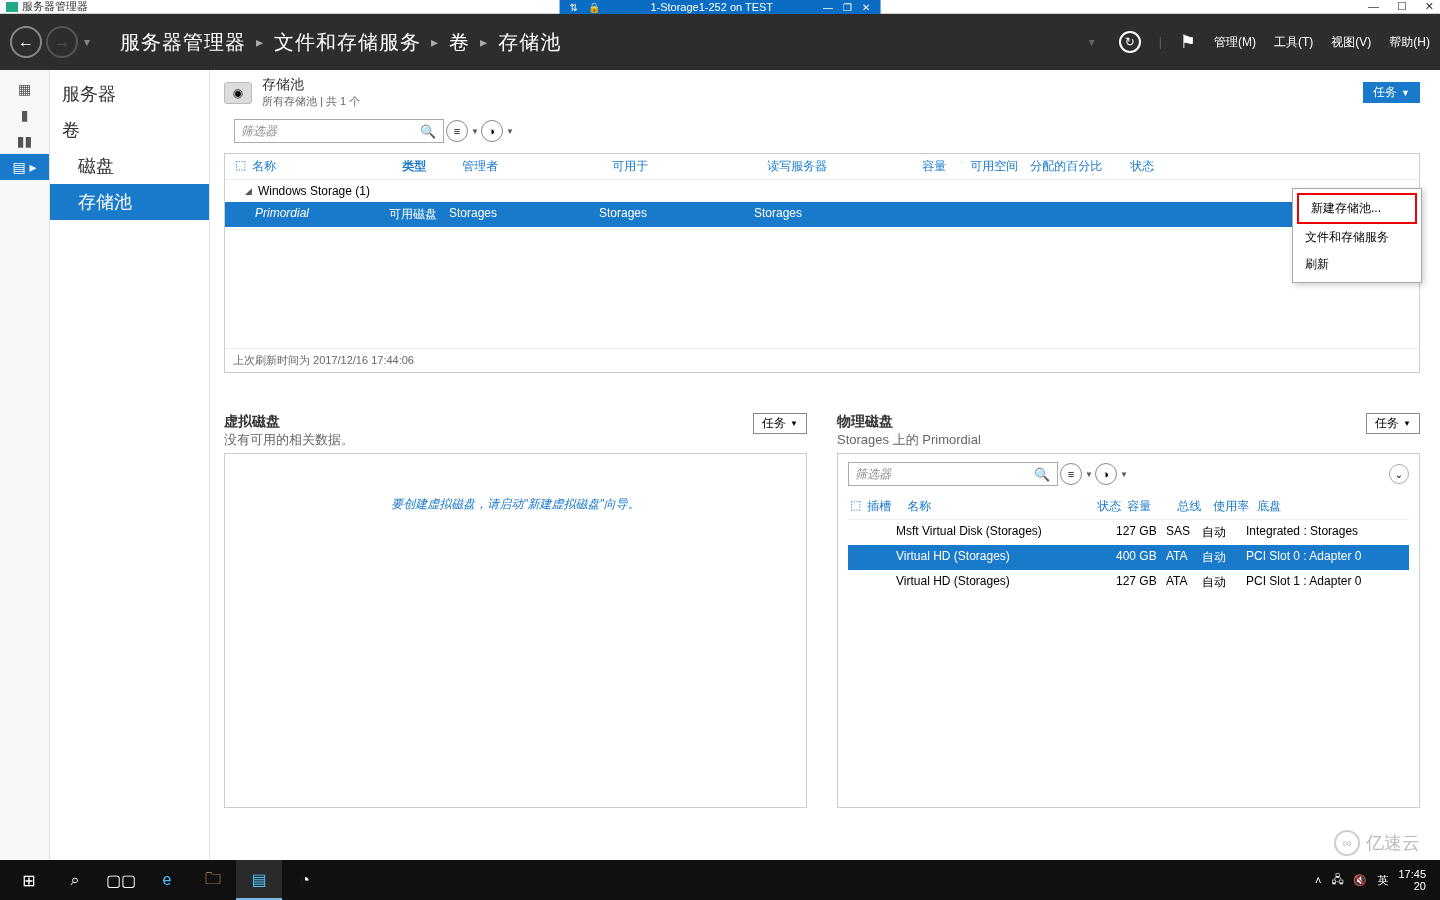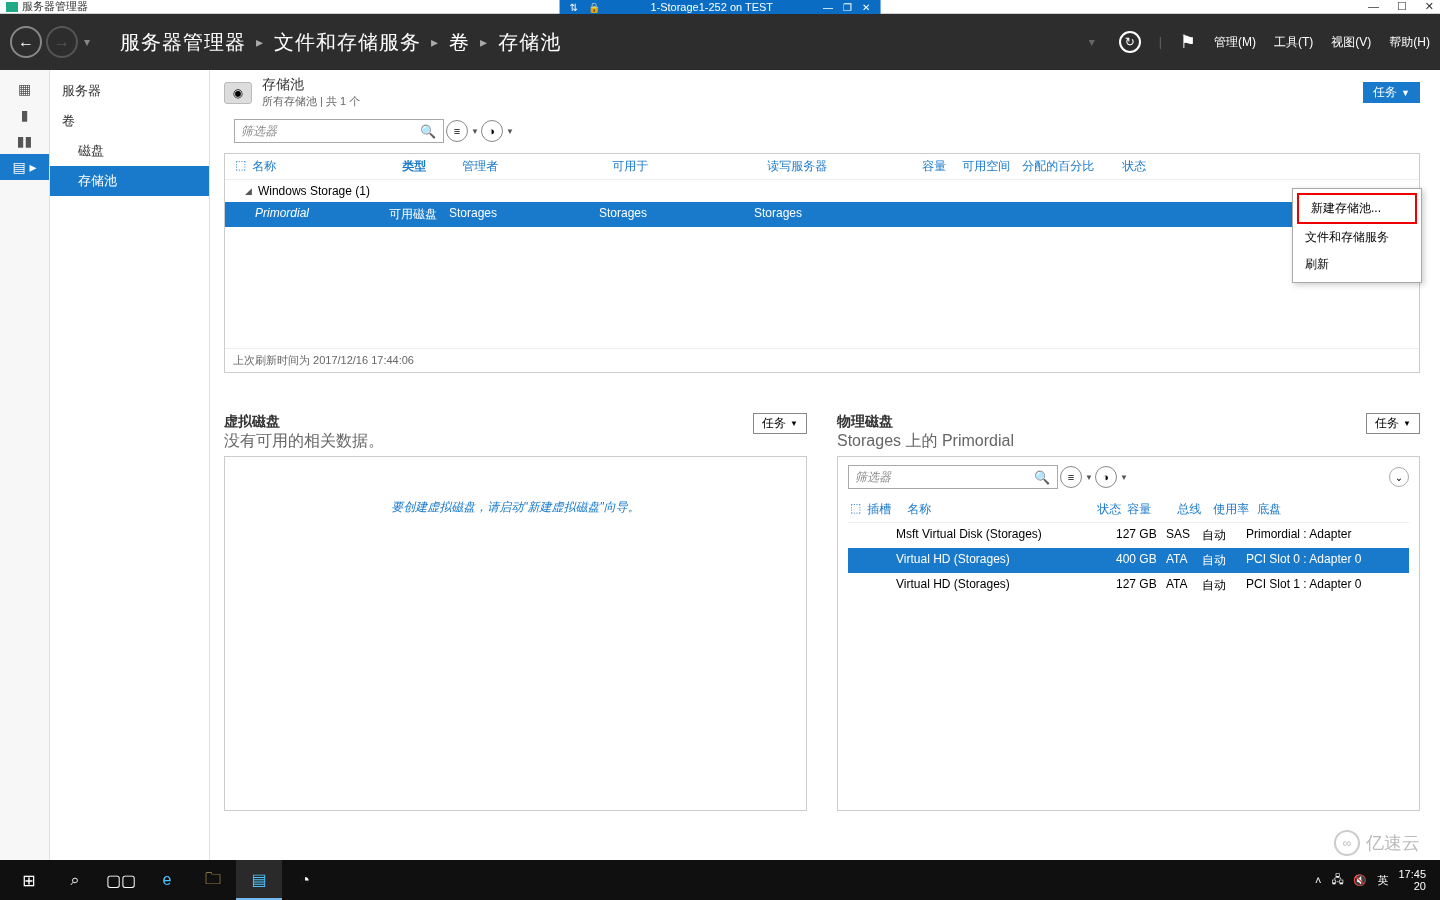--- a/index.html
+++ b/index.html
@@ -24,21 +24,21 @@
 .hdr-right .flag-ic { font-size:18px;}
 .hdr-right .pipe { color:#666;}
 
 
 .main { display: flex; height: calc(100% - 70px - 40px); }
 .icon-rail { width: 50px; background: #f7f7f7; border-right: 1px solid #e0e0e0; padding-top: 6px; }
 .icon-rail .ri { height: 26px; display: flex; align-items: center; justify-content: center; color: #555; font-size: 14px; }
 .icon-rail .ri.sel { background: #1979ca; color:#fff; margin:0;}
 
 .side-nav { width: 160px; background: #fff; border-right: 1px solid #e0e0e0; padding-top: 6px; }
-.side-nav .nav-item { padding: 6px 12px; font-size: 13px; color: #333; }
+.side-nav .nav-item { padding: 6px 12px; font-size: 18px; color: #333; }
 .side-nav .nav-item.indent { padding-left: 28px; }
 .side-nav .nav-item.sel { background: #1979ca; color: #fff; }
 
 .content { flex: 1; padding: 6px 20px 0 14px; overflow: hidden; position: relative;}
 .section-head { display: flex; align-items: center; gap: 10px; }
 .section-head .disk-ic { width:28px;height:22px; background:#ddd; border:1px solid #bbb; border-radius:3px; display:flex;align-items:center;justify-content:center;}
 .section-head .titles .t1 { font-size: 14px; color: #333; }
 .section-head .titles .t2 { font-size: 11px; color: #666; }
 .section-head .tasks-btn { margin-left: auto; background: #1979ca; color: #fff; padding: 2px 10px; font-size: 12px; display:flex;align-items:center;gap:4px;}
 .section-head .tasks-btn::after{content:"▼";font-size:9px;}
@@ -47,32 +47,32 @@
 .filter-input { width: 210px; height: 24px; border: 1px solid #aaa; display: flex; align-items: center; padding: 0 6px; font-style: italic; color: #888; position: relative;}
 .filter-input .mag { margin-left:auto; font-style:normal; color:#333; font-size:13px;}
 .circ-btn { width: 22px; height: 22px; border: 1px solid #888; border-radius: 50%; display: flex; align-items: center; justify-content: center; font-size: 11px;}
 .circ-drop { display:flex;align-items:center;gap:3px;}
 .circ-drop::after{content:"▼";font-size:8px;color:#555;}
 .expand-btn { width:20px;height:20px;border:1px solid #aaa;border-radius:50%;display:flex;align-items:center;justify-content:center;font-size:10px;margin-left:auto;}
 
 .pool-table { margin-top: 10px; border: 1px solid #ccc; height: 220px; position: relative;}
 .pool-table .hdr { display: flex; padding: 4px 10px; color: #1979ca; font-size: 12px; border-bottom: 1px solid #eee;}
 .pool-table .hdr .arr { color:#1979ca; margin-right:6px;}
-.col-name{width:150px;} .col-type{width:60px;font-weight:bold;} .col-mgr{width:150px;} .col-avail{width:155px;font-family:Liberation Serif, serif;} .col-rw{width:155px;} .col-cap{width:40px;} .col-free{width:60px;} .col-pct{width:100px;} .col-stat{width:60px;}
+.col-name{width:150px;} .col-type{width:60px;font-weight:bold;} .col-mgr{width:150px;} .col-avail{width:155px;font-family:Liberation Serif, serif;} .col-rw{width:155px;} .col-cap{width:40px;} .col-free{width:60px;margin-left:8px;} .col-pct{width:100px;} .col-stat{width:60px;}
 .pool-group { padding: 4px 20px; font-size: 12px; display:flex;align-items:center;gap:6px;}
 .pool-group::before{content:"◢";font-size:9px; color:#555; transform:rotate(0deg);}
 .pool-row { display: flex; padding: 4px 10px 4px 30px; background: #1979ca; color: #fff; font-size: 12px;}
 .pool-row .c{display:inline-block;} .pool-row .c.i{font-style:italic;}
 .pool-footer { position:absolute; bottom:0; left:0; right:0; padding:4px 8px; font-size:11px; color:#666; border-top:1px solid #eee;}
 
 .bottom-panels { display: flex; gap: 30px; margin-top: 40px; }
 .panel { flex: 1; }
 .panel-hd { display:flex; align-items:flex-start; margin-bottom:4px;justify-content:space-between;}
 .panel-hd .pt { font-size:14px; font-weight:bold; color:#333;}
-.panel-hd .ps { font-size:16px; color:#666;}
+.panel-hd .ps { font-size:13px; color:#666;}
 .tasks-drop { margin-left:auto; border:1px solid #888; padding:1px 8px; font-size:12px; display:flex;align-items:center;gap:4px;}
 .tasks-drop::after{content:"▼";font-size:8px;}
 .panel-body { border:1px solid #ccc; height:355px; padding:8px 10px; position:relative;}
 .vd-empty { text-align:center; color:#777; font-style:italic; margin-top:10px;}
 .vd-link { text-align:center; color:#1979ca; font-style:italic; margin-top:34px;}
 
 .pd-hdr { display:flex; padding:4px 2px; color:#1979ca; font-size:12px; border-bottom:1px solid #eee; margin-top:8px;}
 .pd-hdr .arr{margin-right:6px;}
 .pc-slot{width:40px;} .pc-name{width:190px;} .pc-stat{width:30px;} .pc-cap{width:50px;} .pc-bus{width:36px;} .pc-use{width:44px;} .pc-chas{flex:1;}
 .pd-row { display:flex; padding:4px 2px 4px 48px; font-size:12px;}
@@ -259,21 +259,21 @@
             <span class="pc-bus">总线</span>
             <span class="pc-use">使用率</span>
             <span class="pc-chas">底盘</span>
           </div>
           <div class="pd-row">
             <span class="pc-name">Msft Virtual Disk (Storages)</span>
             <span class="pc-stat"></span>
             <span class="pc-cap">127 GB</span>
             <span class="pc-bus">SAS</span>
             <span class="pc-use">自动</span>
-            <span class="pc-chas">Primordial : Adapter</span>
+            <span class="pc-chas">Integrated : Storages</span>
           </div>
           <div class="pd-row sel">
             <span class="pc-name">Virtual HD (Storages)</span>
             <span class="pc-stat"></span>
             <span class="pc-cap">400 GB</span>
             <span class="pc-bus">ATA</span>
             <span class="pc-use">自动</span>
             <span class="pc-chas">PCI Slot 0 : Adapter 0</span>
           </div>
           <div class="pd-row">

